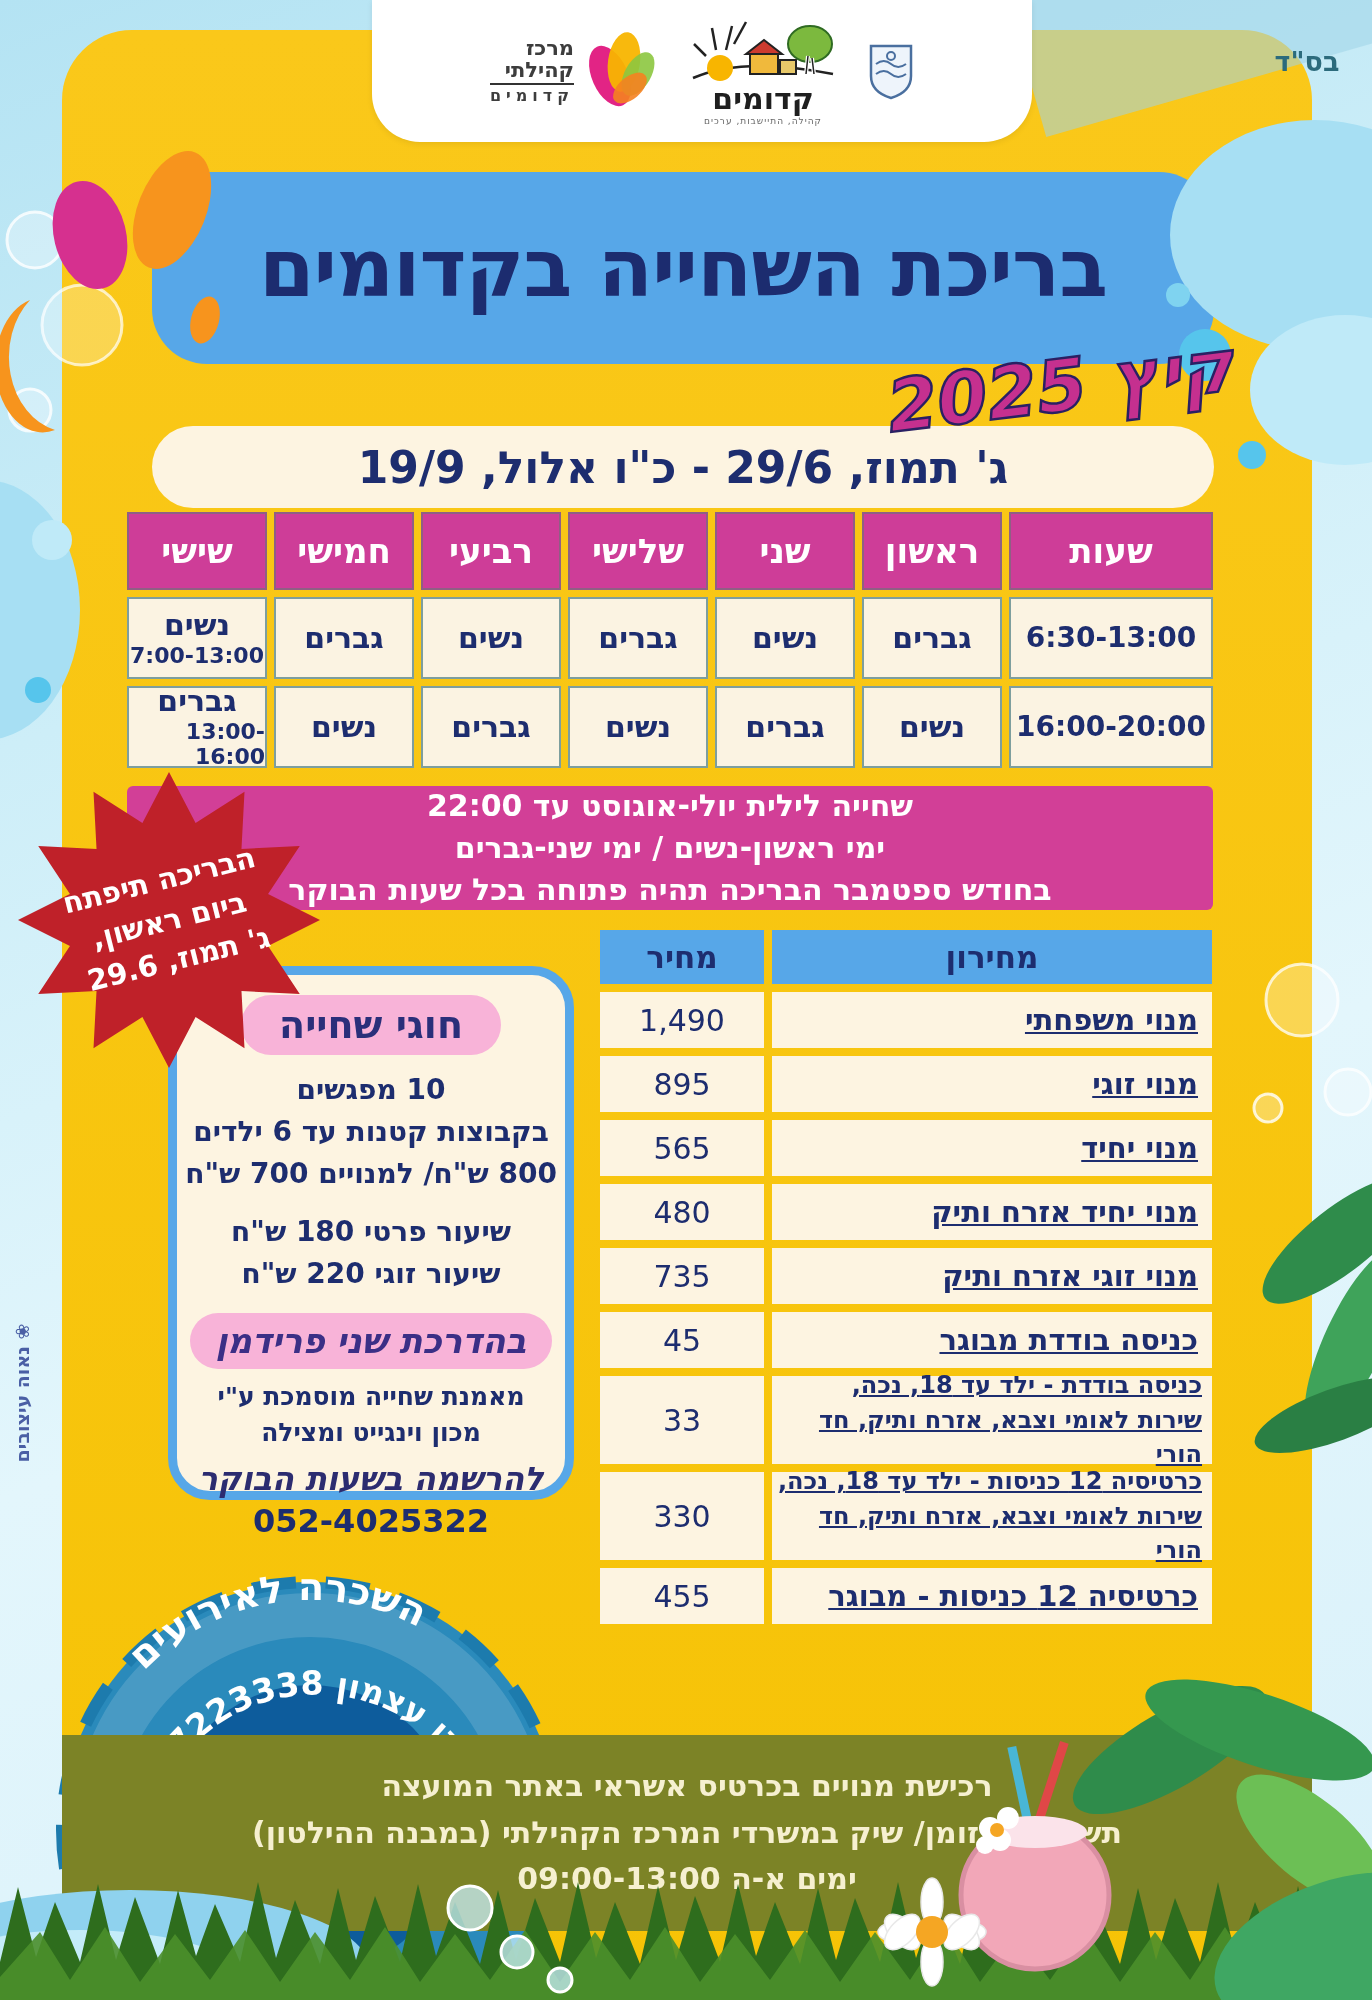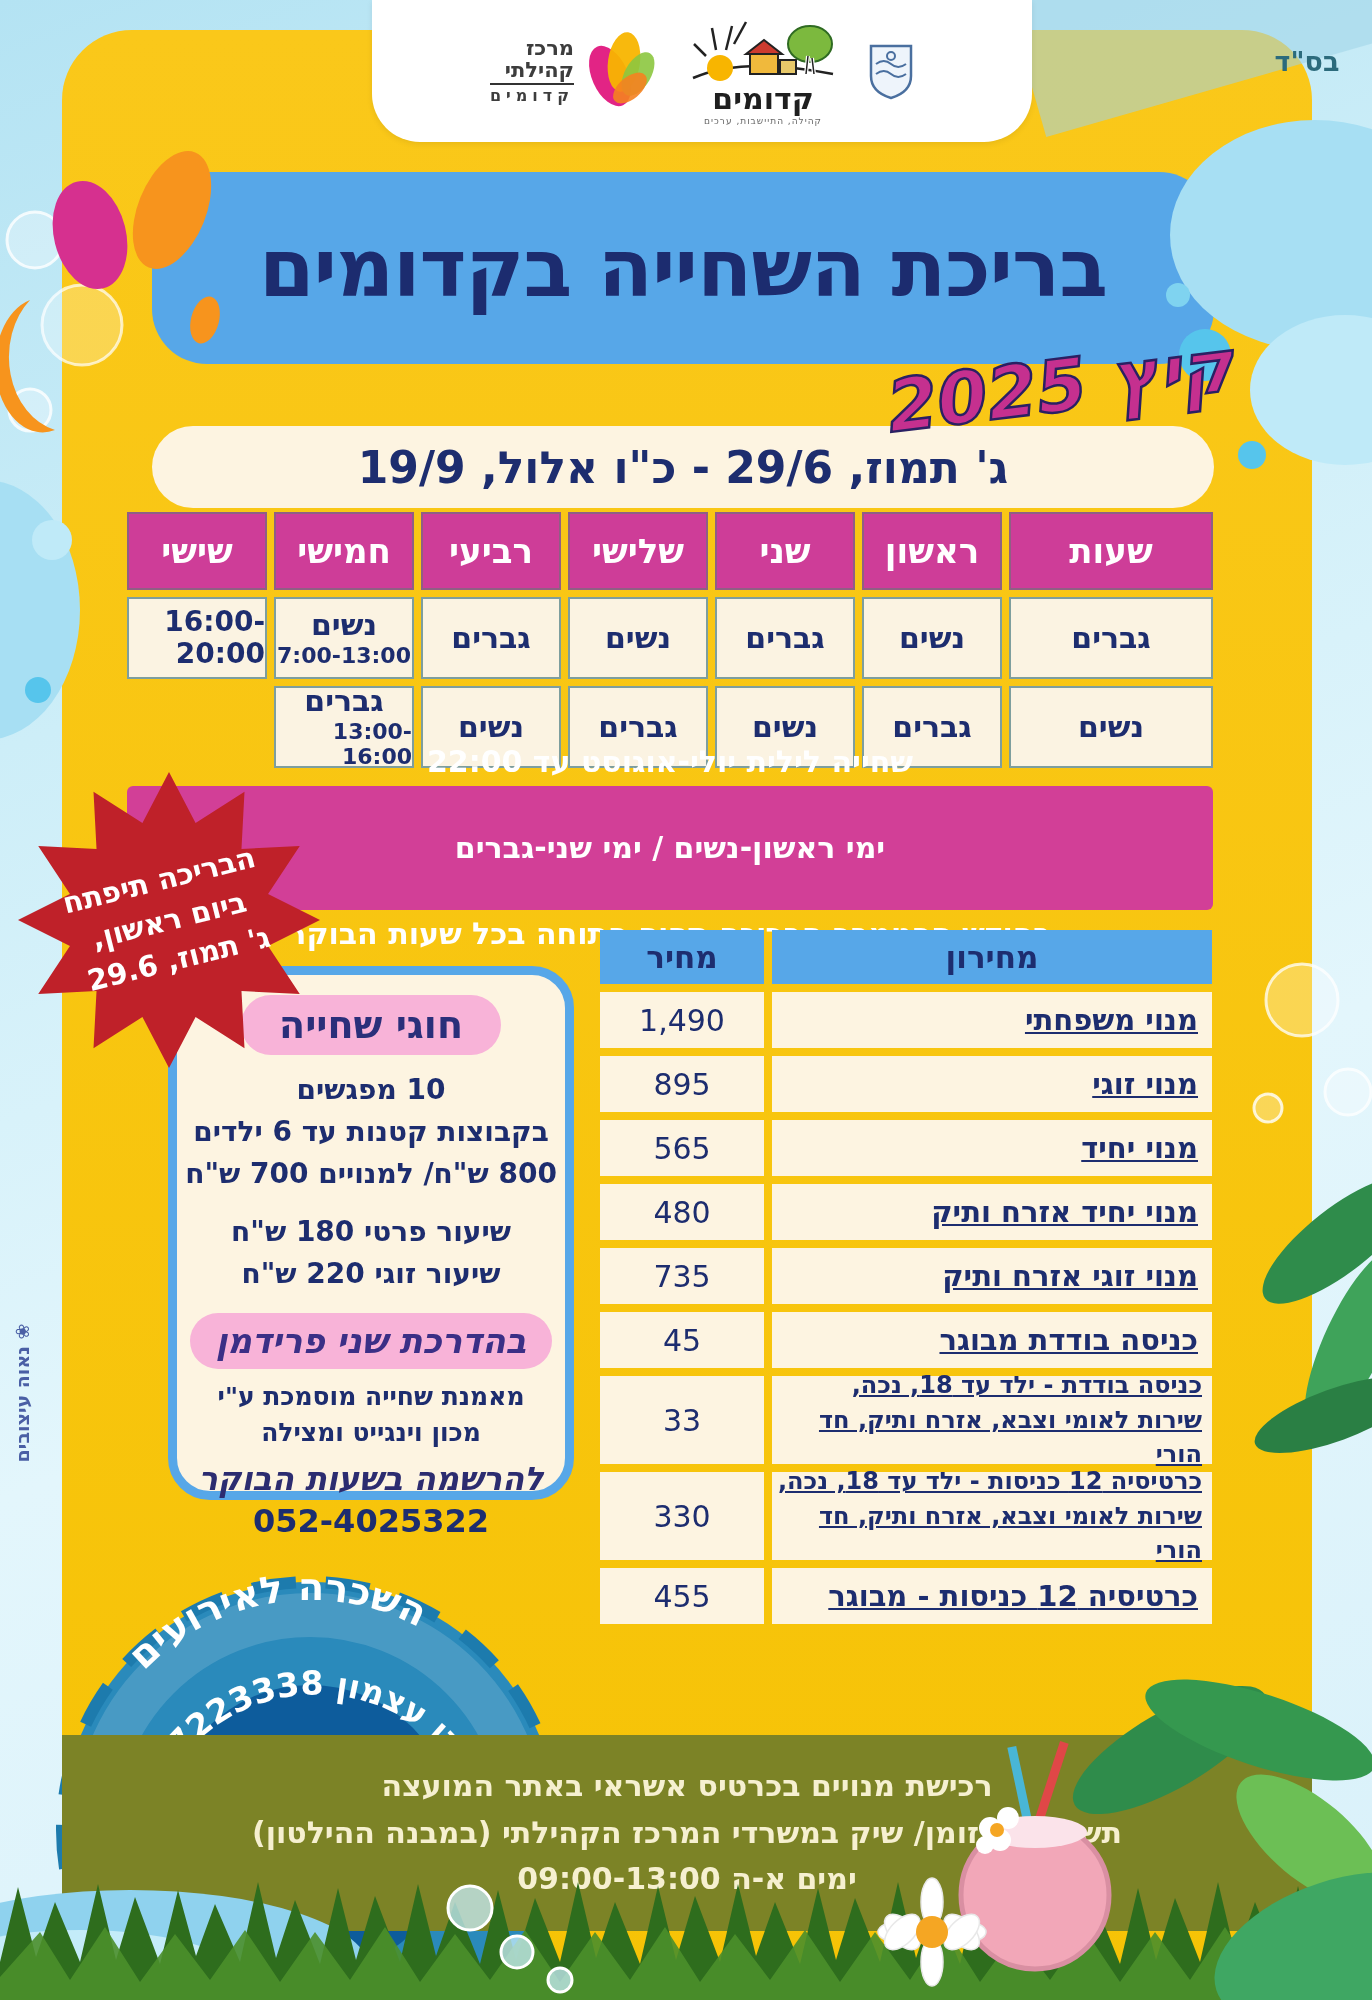--- a/index.html
+++ b/index.html
@@ -46,21 +46,21 @@
     display:flex;align-items:center;justify-content:center;box-sizing:border-box;}
   .s-c{height:82px;background:#fbf3e2;border:2px solid #7d9e9e;color:#1d2d6f;font-weight:800;
     display:flex;flex-direction:column;align-items:center;justify-content:center;box-sizing:border-box;
     font-size:30px;line-height:1.15;}
   .s-hours{font-size:28px;}
   .s-time{font-size:22px;}
 
   
   .pink-note{left:127px;top:786px;width:1086px;height:124px;background:#d23f97;border-radius:6px;z-index:3;
     display:flex;flex-direction:column;align-items:center;justify-content:center;
-    color:#fff;font-size:30px;font-weight:800;line-height:1.4;direction:rtl;text-align:center;gap:44px;}
+    color:#fff;font-size:30px;font-weight:800;line-height:1.4;direction:rtl;text-align:center;}
 
   
   .star-wrap{left:18px;top:772px;width:302px;height:296px;z-index:7;}
   .star{position:absolute;inset:0;background:#bf2129;
     clip-path:polygon(100% 50%,82.8% 58.8%,93.3% 75%,74% 74%,75% 93.3%,58.8% 82.8%,50% 100%,41.2% 82.8%,25% 93.3%,26% 74%,6.7% 75%,17.2% 58.8%,0% 50%,17.2% 41.2%,6.7% 25%,26% 26%,25% 6.7%,41.2% 17.2%,50% 0%,58.8% 17.2%,75% 6.7%,74% 26%,93.3% 25%,82.8% 41.2%);}
   .star-text{position:absolute;inset:0;display:flex;flex-direction:column;align-items:center;justify-content:center;
     transform:rotate(-14deg);color:#fff;font-size:29px;font-weight:800;line-height:1.4;text-align:center;direction:rtl;}
 
   
   .classes{left:168px;top:966px;width:406px;height:534px;background:#fdf4e1;border:9px solid #57a7e8;
@@ -196,20 +196,21 @@
 
   <div class="abs sched">
     <div class="s-h">שעות</div>
     <div class="s-h">ראשון</div>
     <div class="s-h">שני</div>
     <div class="s-h">שלישי</div>
     <div class="s-h">רביעי</div>
     <div class="s-h">חמישי</div>
     <div class="s-h">שישי</div>
 
+    <div class="s-c s-hours">6:30-13:00</div>
     <div class="s-c">גברים</div>
     <div class="s-c">נשים</div>
     <div class="s-c">גברים</div>
     <div class="s-c">נשים</div>
     <div class="s-c">גברים</div>
     <div class="s-c">
       <span>נשים</span>
       <span class="s-time">7:00-13:00</span>
     </div>
 

